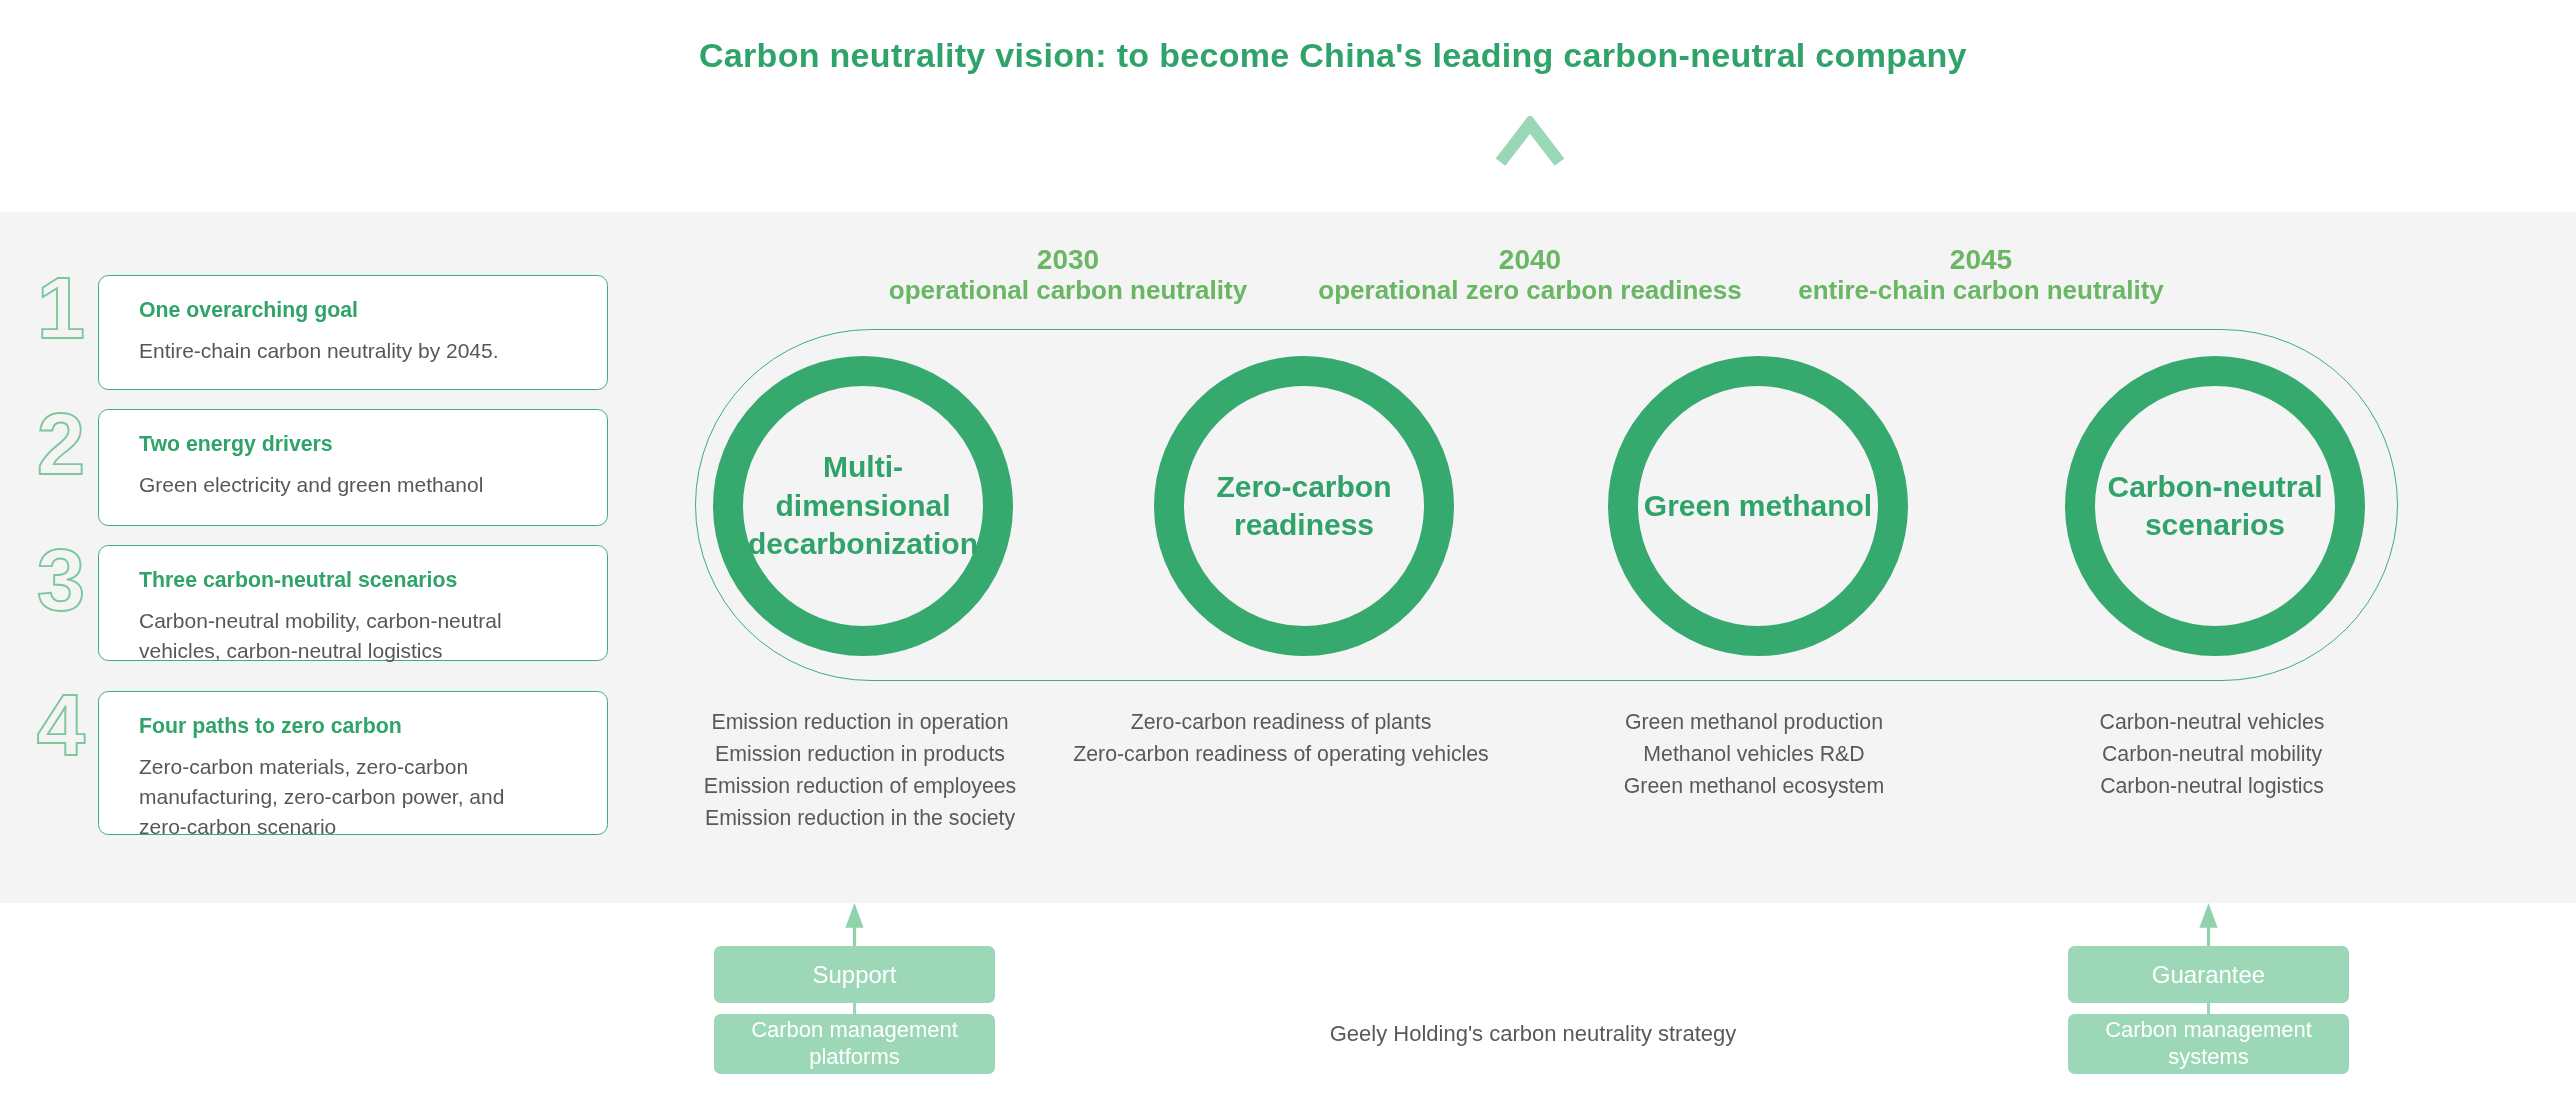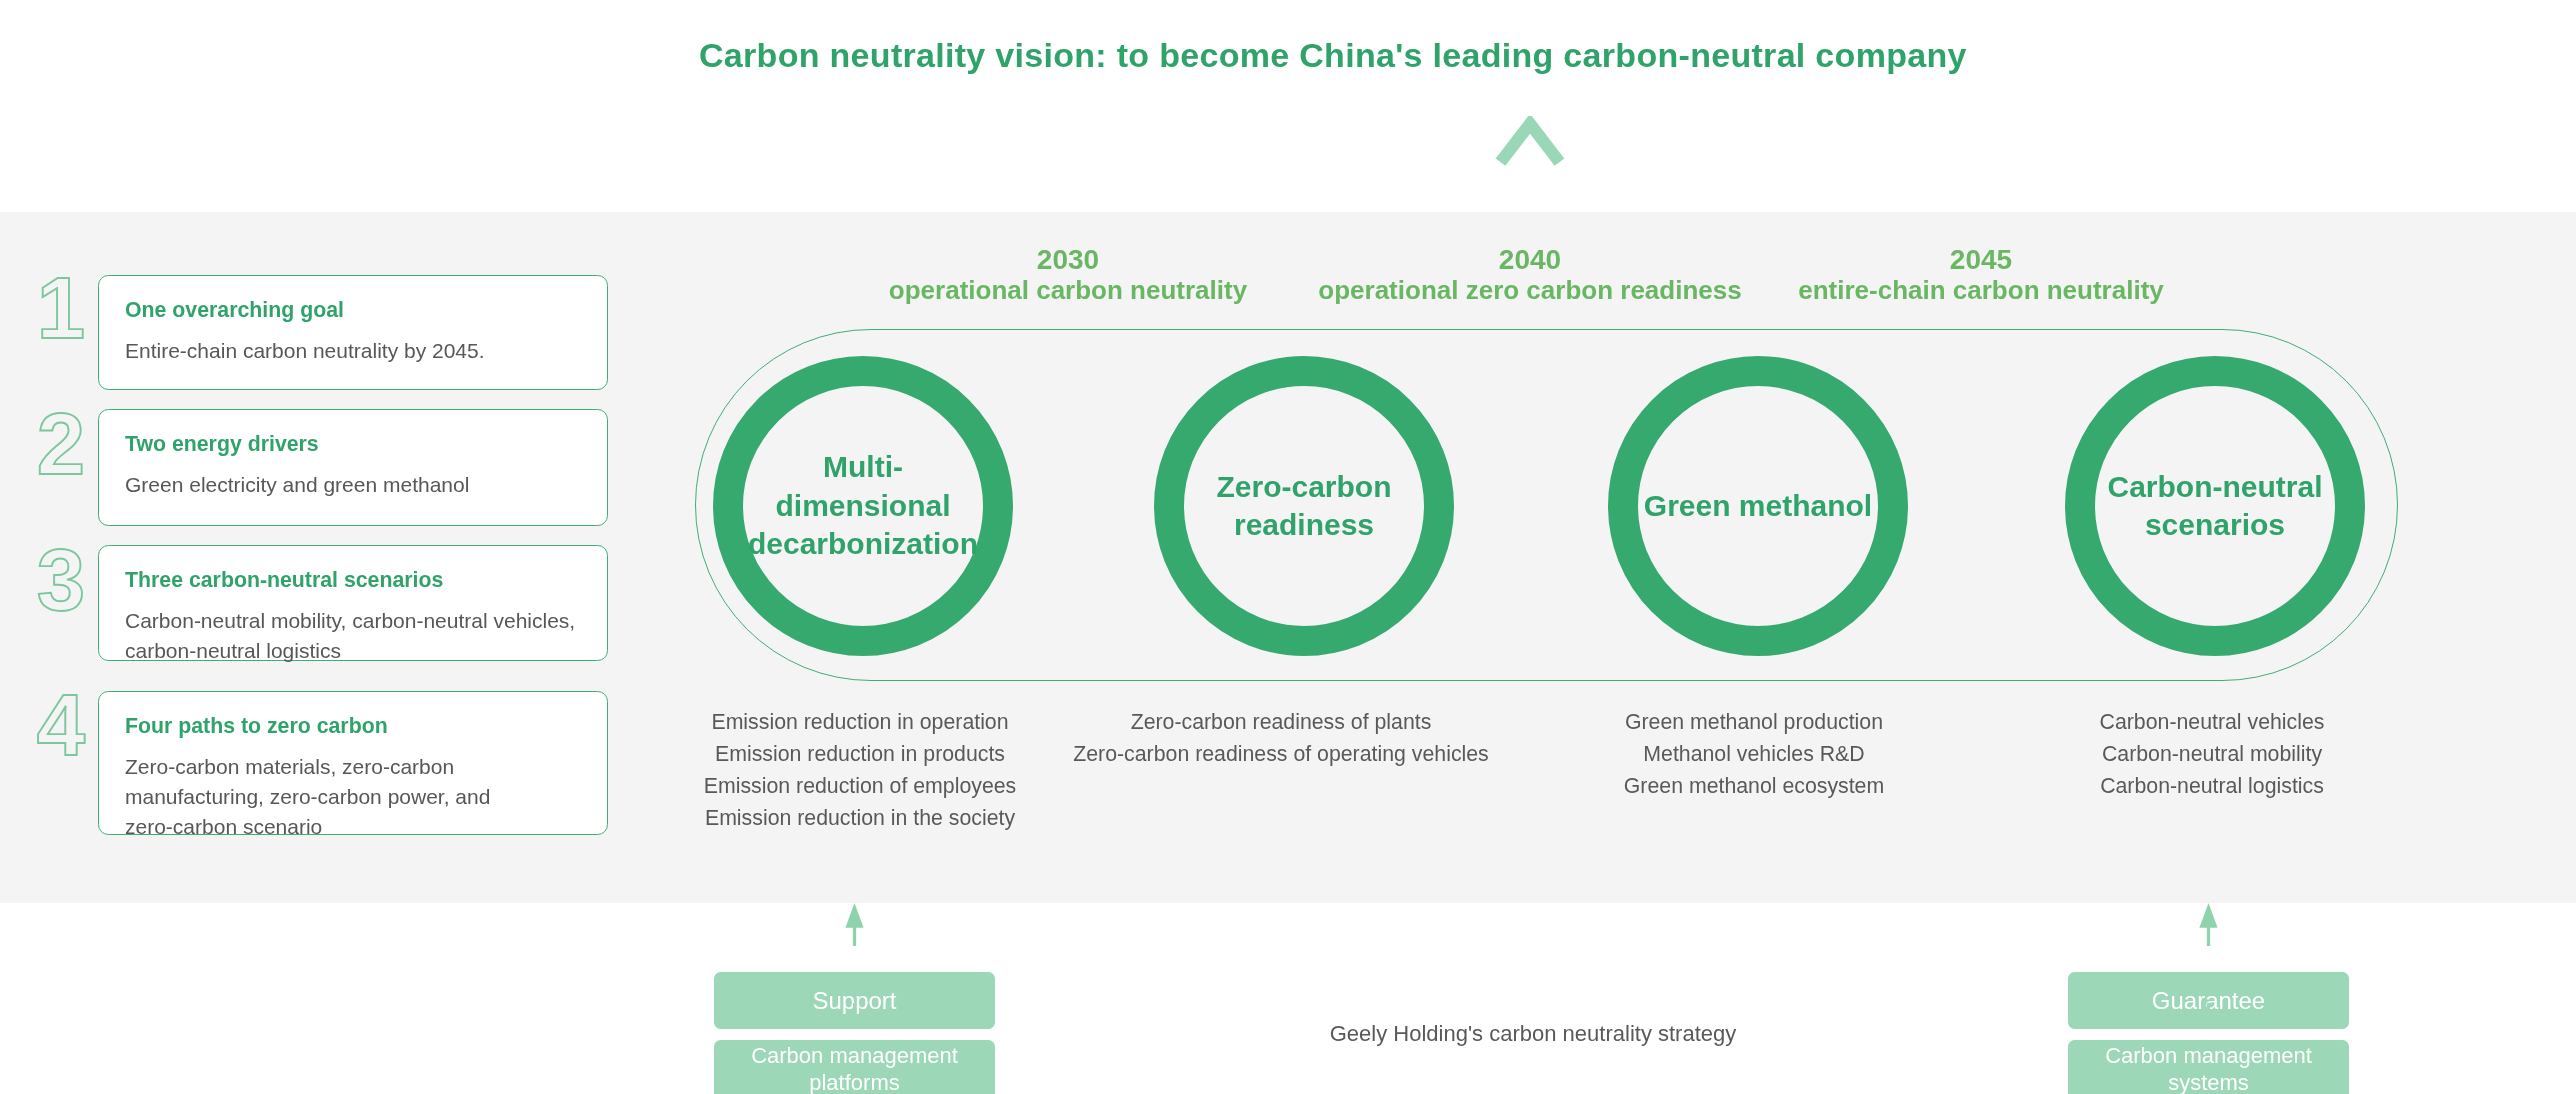--- a/index.html
+++ b/index.html
@@ -15,21 +15,21 @@
   }
   
   .band{left:0;top:212px;width:2576px;height:691px;background:#f4f4f5;}
   
   .stepnum{
     left:22px;width:78px;text-align:center;font-size:87px;font-weight:bold;line-height:1;
     color:transparent;-webkit-text-stroke:1.9px #7cc79c;
   }
   .card{
     left:98px;width:510px;background:#ffffff;border:1.3px solid #3fae76;border-radius:10.4px;
-    box-sizing:border-box;padding:22px 26px;
+    box-sizing:border-box;padding:22px 40px;
   }
   .card-h{font-size:21.3px;font-weight:600;color:#2fa369;margin-bottom:13px;}
   .card-b{font-size:21px;color:#565759;line-height:1.42;}
   .card-b.narrow{max-width:388px;margin-top:8px;}
   
   .milestone{top:245px;width:582px;text-align:center;color:#69b663;}
   .ms-year{font-size:28px;font-weight:bold;line-height:1.1;}
   .ms-label{font-size:26px;font-weight:bold;line-height:1.15;}
   
   .capsule{
@@ -44,21 +44,21 @@
     font-size:30px;font-weight:bold;color:#2fa369;text-align:center;
     line-height:1.28;white-space:pre-line;
   }
   
   .phase-list{top:706px;width:582px;text-align:center;}
   .phase-item{font-size:21.3px;color:#58595b;line-height:32px;}
   
   .soft-box{
     width:281px;box-sizing:border-box;background:#9cd8b7;border-radius:6.5px;
     display:flex;align-items:center;justify-content:center;text-align:center;
-    color:#ffffff;font-size:24px;line-height:1.22;white-space:pre-line;margin-top:26px;
+    color:#ffffff;font-size:24px;line-height:1.22;white-space:pre-line;
   }
   .connector{width:3.2px;height:11.6px;background:#9cd8b7;}
   .caption{
     left:1145px;top:1021px;width:776px;text-align:center;
     font-size:22px;color:#58595b;
   }
 </style>
 </head>
 <body>
 

